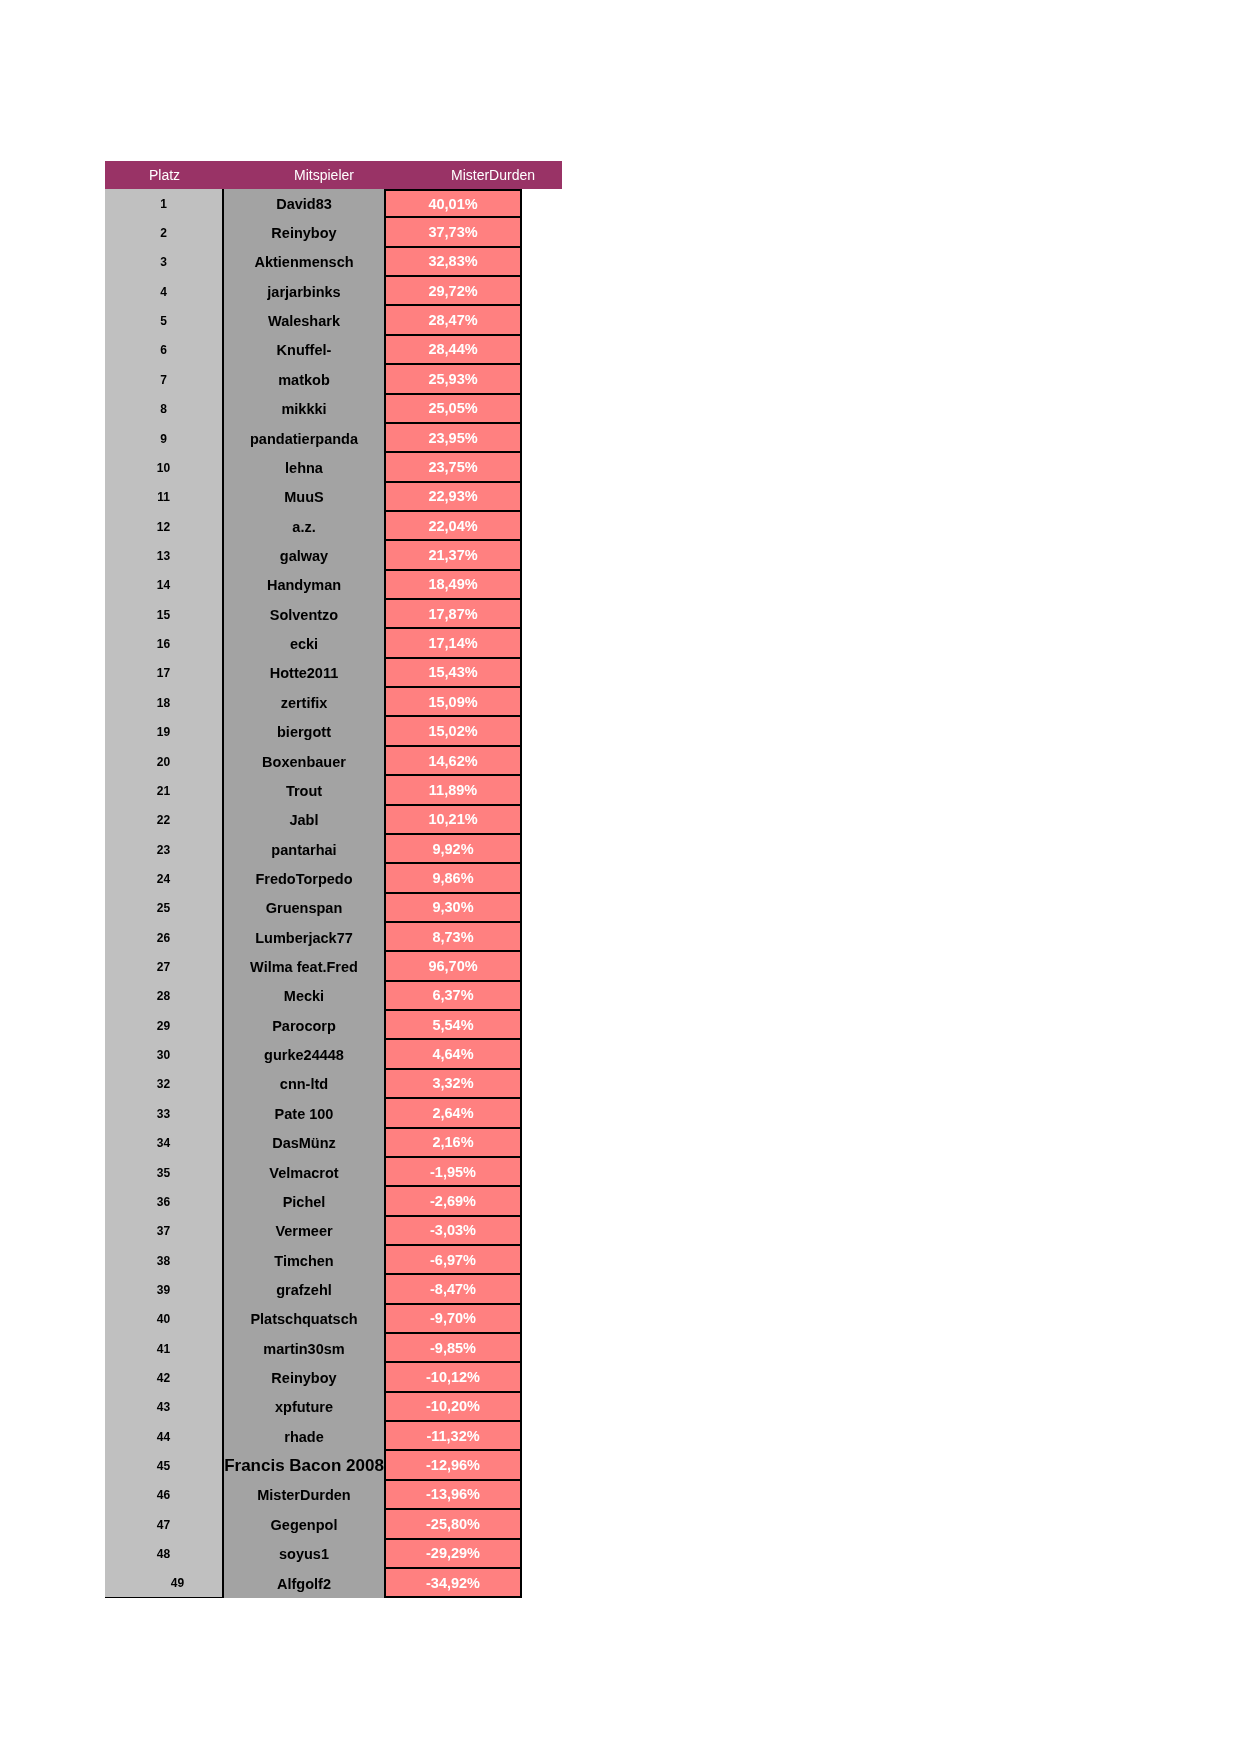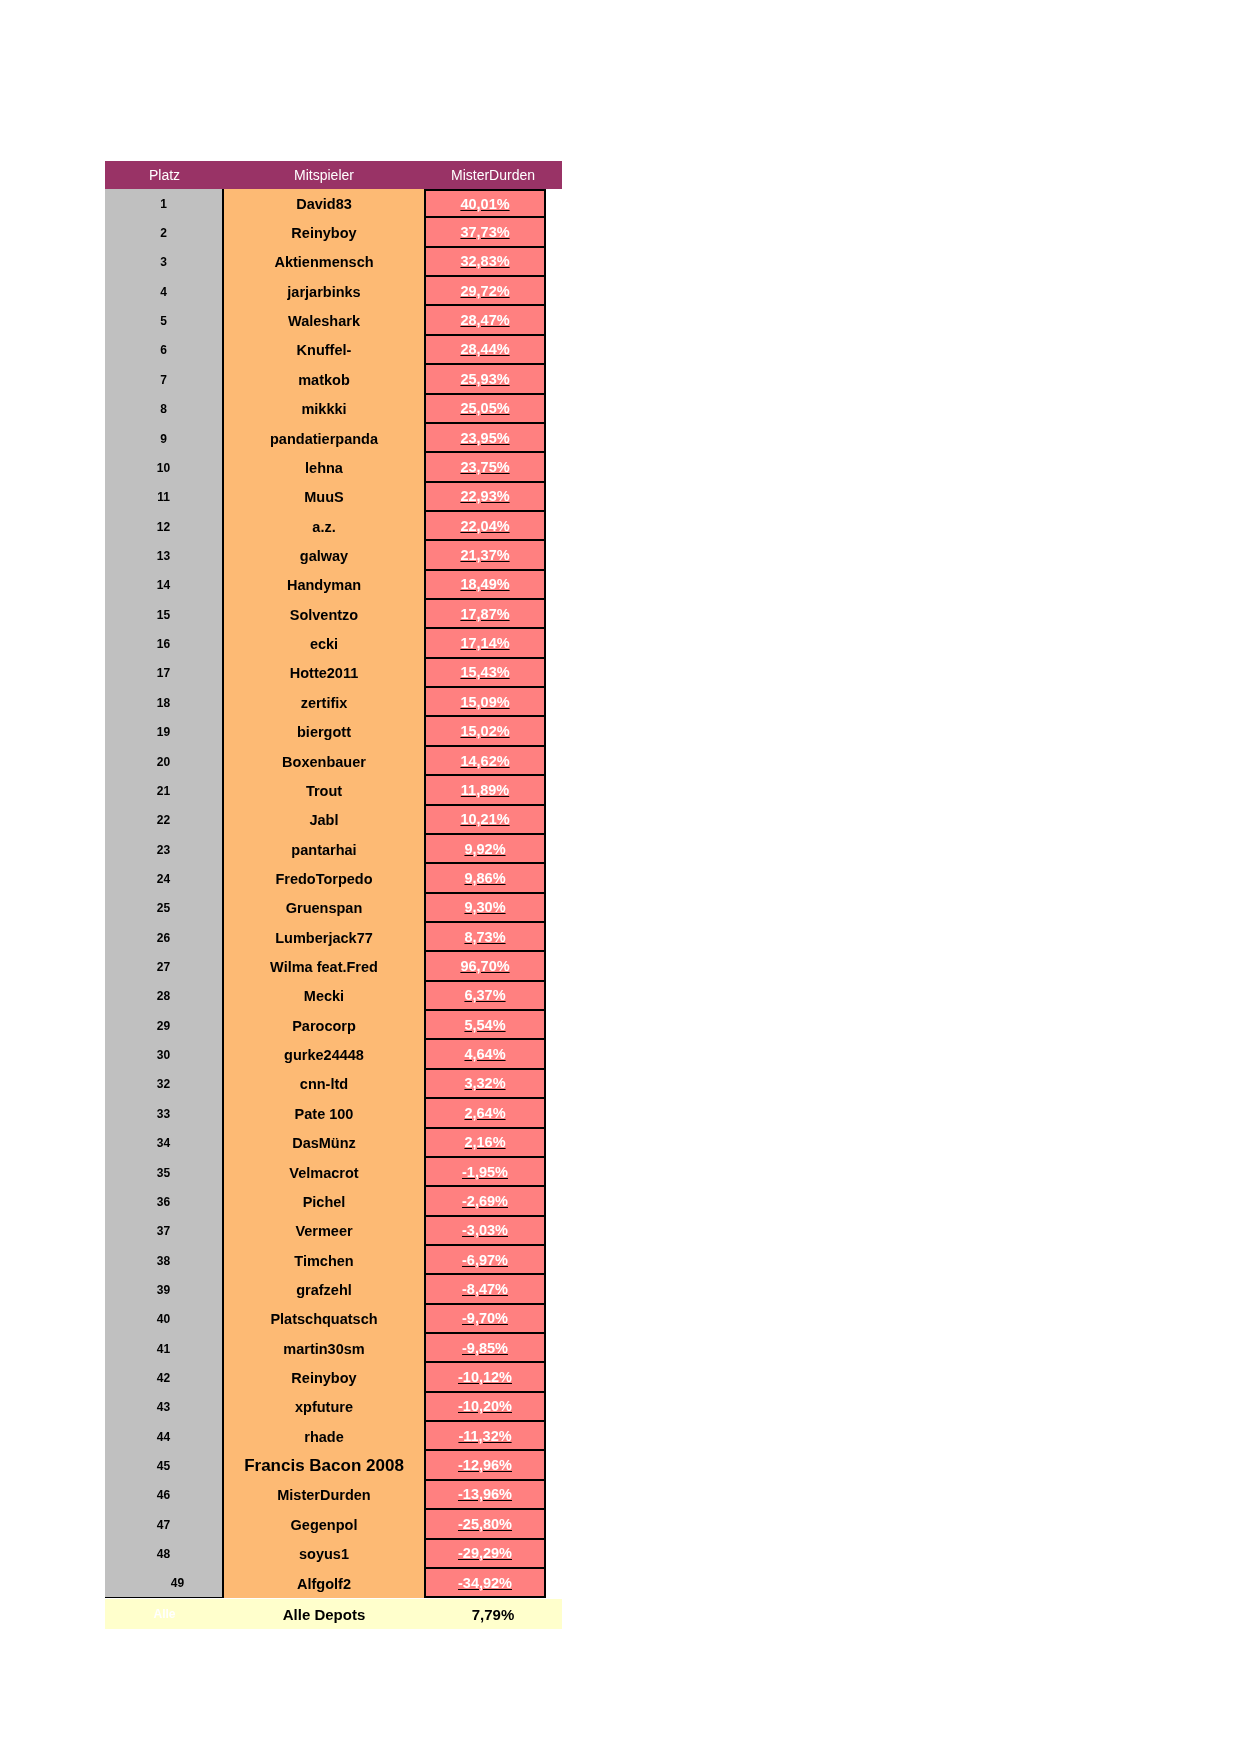--- a/index.html
+++ b/index.html
@@ -47,28 +47,28 @@
   }
   .c-platz{
     width:119px;
     background:var(--platz-col-bg);
     border-right:2px solid var(--border-color);
     display:flex;align-items:center;justify-content:center;
     font-size:12px;font-weight:bold;color:#000;
   }
   .row:last-child .c-platz{border-bottom:1px solid var(--border-color);padding-left:28px;}
   .c-name{
-    width:200px;
-    background:#fdba74;
+    width:160px;
+    background:#a3a3a3;
     display:flex;align-items:center;justify-content:center;
     font-size:14.5px;font-weight:bold;color:var(--name-text);
     white-space:nowrap;
   }
   .c-name.small{font-size:17px;}
-  .c-perf-wrap{width:122px;text-decoration:underline;}
+  .c-perf-wrap{width:138px;}
   .perf-box{
     width:100%;height:100%;
     background:var(--perf-cell-bg);
     border:2px solid var(--border-color);
     border-top:0;
     display:flex;align-items:center;justify-content:center;
     color:var(--perf-text);
     font-size:14.5px;font-weight:bold;
   }
   .row:first-child .perf-box{border-top:2px solid var(--border-color);}
@@ -485,19 +485,14 @@
 
   <div class="row">
     <div class="c-platz">49</div>
     <div class="c-name">Alfgolf2</div>
     <div class="c-perf-wrap">
       <div class="perf-box">-34,92%</div>
     </div>
   </div>
 </div>
 
-  <div class="footer-row">
-    <div class="f-platz">Alle</div>
-    <div class="f-name">Alle Depots</div>
-    <div class="f-perf">7,79%</div>
-  </div>
 
 </div>
 
 </body></html>

